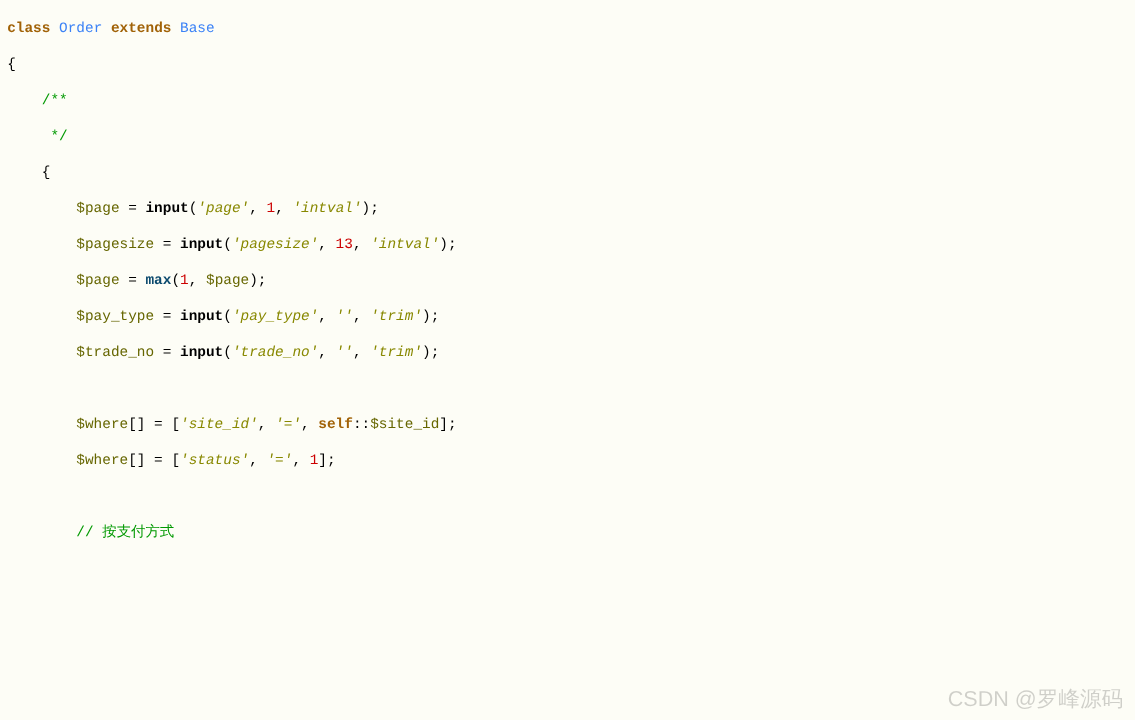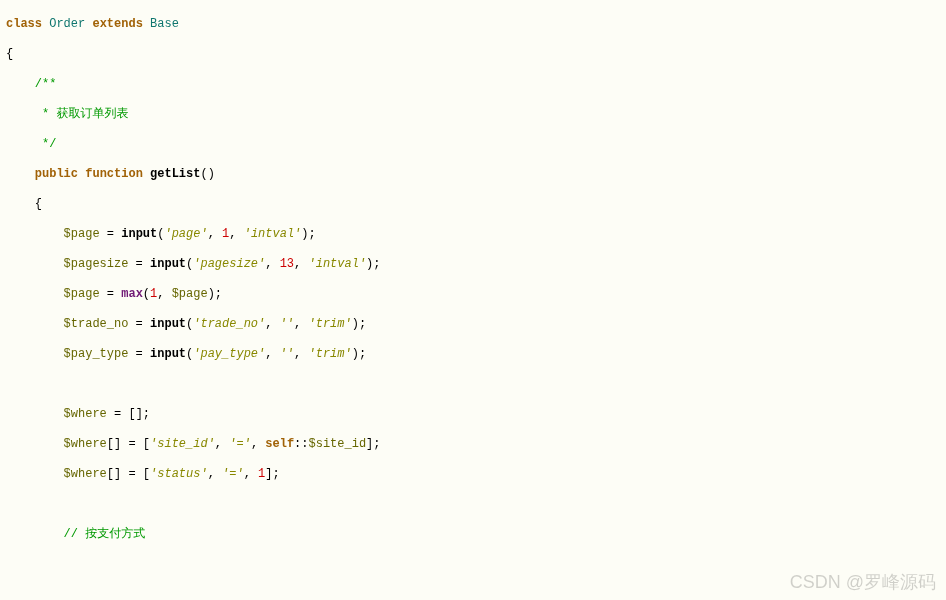--- a/index.html
+++ b/index.html
@@ -14,55 +14,52 @@
     height: 600px;
     overflow: hidden;
     position: relative;
   }
   .code {
     padding: 2px 0 0 6px;
     white-space: pre;
   }
   .line { display: block; }
   .kw { color: #a16207; font-weight: bold; }
-  .cls { color: #0f766e; }
+  .cls { color: #3b82f6; }
   .comment { color: #009900; }
   .func { color: #000; font-weight: bold; }
   .str { color: #888800; font-style: italic; }
   .num { color: #cc0000; }
   .var { color: #666600; }
-  .builtin { color: #701a75; font-weight: bold; text-align: right; }
+  .builtin { color: #0c4a6e; font-weight: bold; text-align: right; }
   .brace { color: #000; }
   .watermark {
     position: absolute;
     right: 10px;
     bottom: 10px;
     color: rgba(0,0,0,0.18);
     font-family: sans-serif;
     font-size: 18px;
   }
 </style>
 </head>
 <body>
 
 <div class="code">
 <span class="line"><span class="kw">class</span> <span class="cls">Order</span> <span class="kw">extends</span> <span class="cls">Base</span></span>
 <span class="line"><span class="brace">{</span></span>
 <span class="line comment">    /**</span>
-<span class="line comment">     * 获取订单列表</span>
 <span class="line comment">     */</span>
-<span class="line">    <span class="kw">public</span> <span class="kw">function</span> <span class="func">getList</span><span>()</span></span>
 <span class="line"><span class="brace">    {</span></span>
 <span class="line">        <span class="var">$page</span><span> = </span><span class="func">input</span><span>(</span><span class="str">'page'</span><span>, </span><span class="num">1</span><span>, </span><span class="str">'intval'</span><span>);</span></span>
 <span class="line">        <span class="var">$pagesize</span> = <span class="func">input</span>(<span class="str">'pagesize'</span>, <span class="num">13</span>, <span class="str">'intval'</span>);</span>
 <span class="line">        <span class="var">$page</span> = <span class="builtin">max</span>(<span class="num">1</span>, <span class="var">$page</span>);</span>
+<span class="line">        <span class="var">$pay_type</span> = <span class="func">input</span>(<span class="str">'pay_type'</span>, <span class="str">''</span>, <span class="str">'trim'</span>);</span>
 <span class="line">        <span class="var">$trade_no</span> = <span class="func">input</span>(<span class="str">'trade_no'</span>, <span class="str">''</span>, <span class="str">'trim'</span>);</span>
-<span class="line">        <span class="var">$pay_type</span> = <span class="func">input</span>(<span class="str">'pay_type'</span>, <span class="str">''</span>, <span class="str">'trim'</span>);</span>
 <span class="line"> </span>
-<span class="line">        <span class="var">$where</span><span> = [];</span></span>
 <span class="line">        <span class="var">$where</span><span>[]</span><span> = [</span><span class="str">'site_id'</span><span>, </span><span class="str">'='</span><span>, </span><span class="kw">self</span><span>::</span><span class="var">$site_id</span><span>];</span></span>
 <span class="line">        <span class="var">$where</span>[] = [<span class="str">'status'</span>, <span class="str">'='</span>, <span class="num">1</span>];</span>
 <span class="line"> </span>
 <span class="line comment">        // 按支付方式</span>
 
 
 
 
 
 

